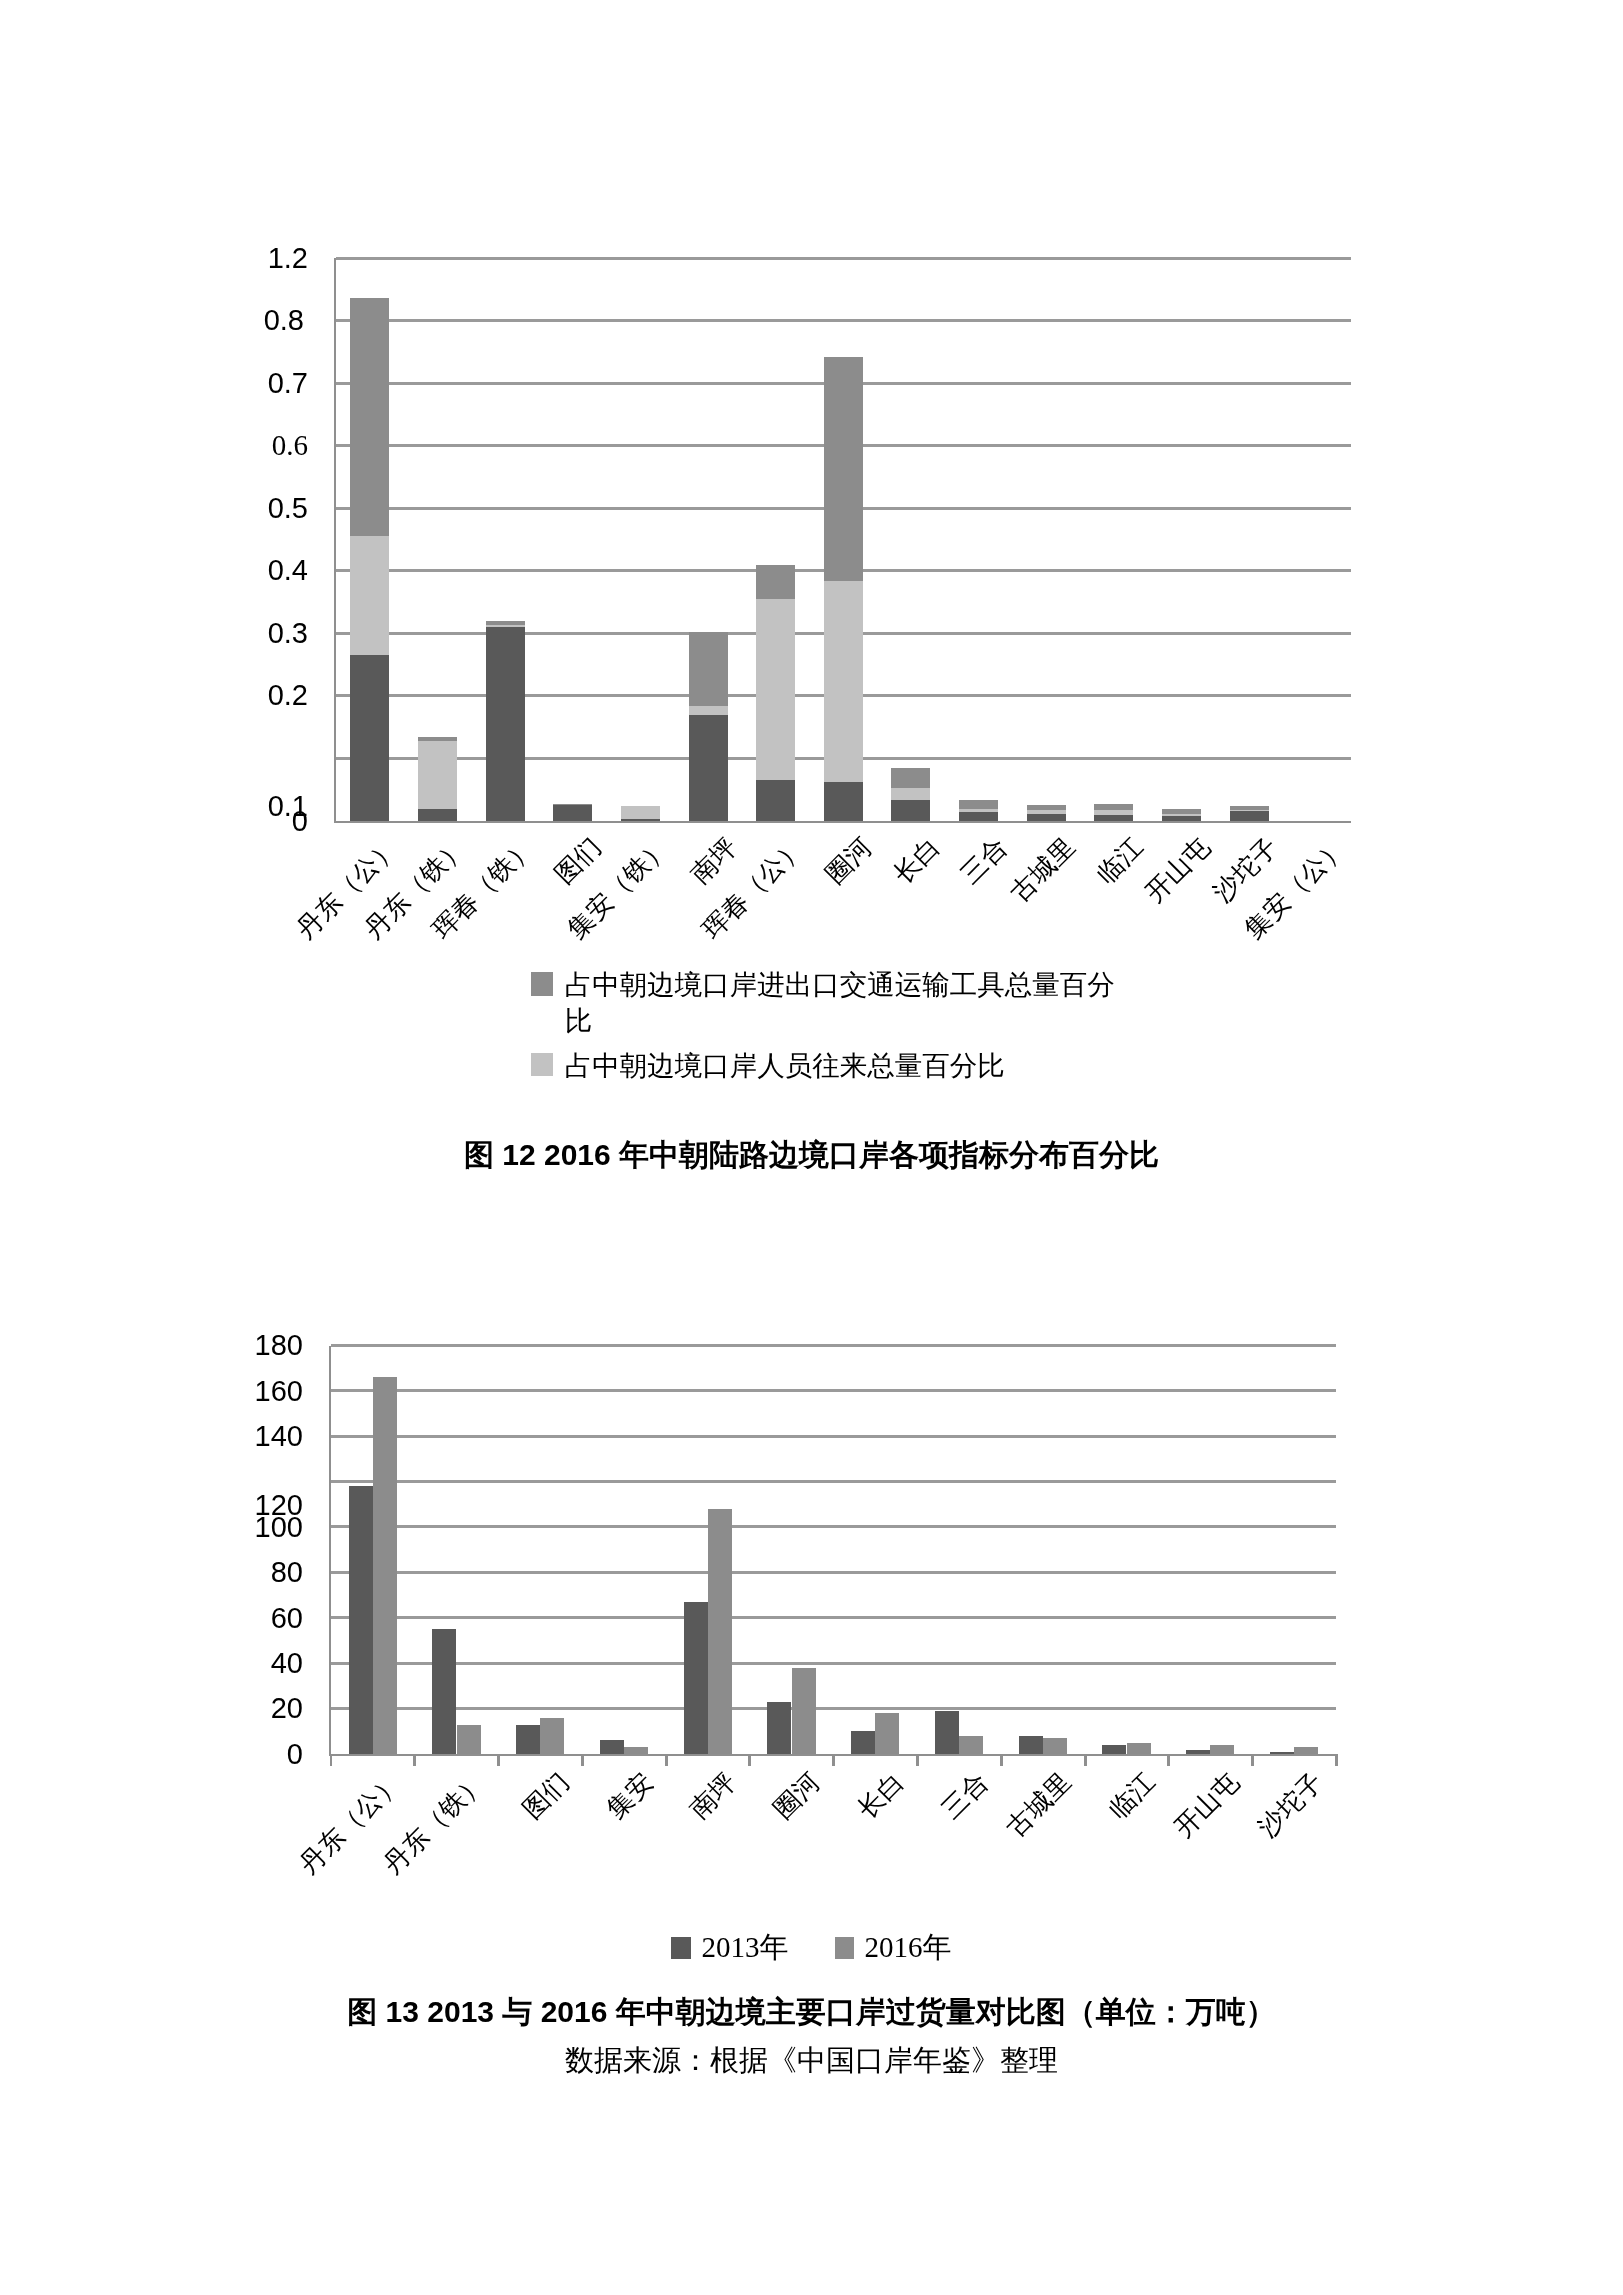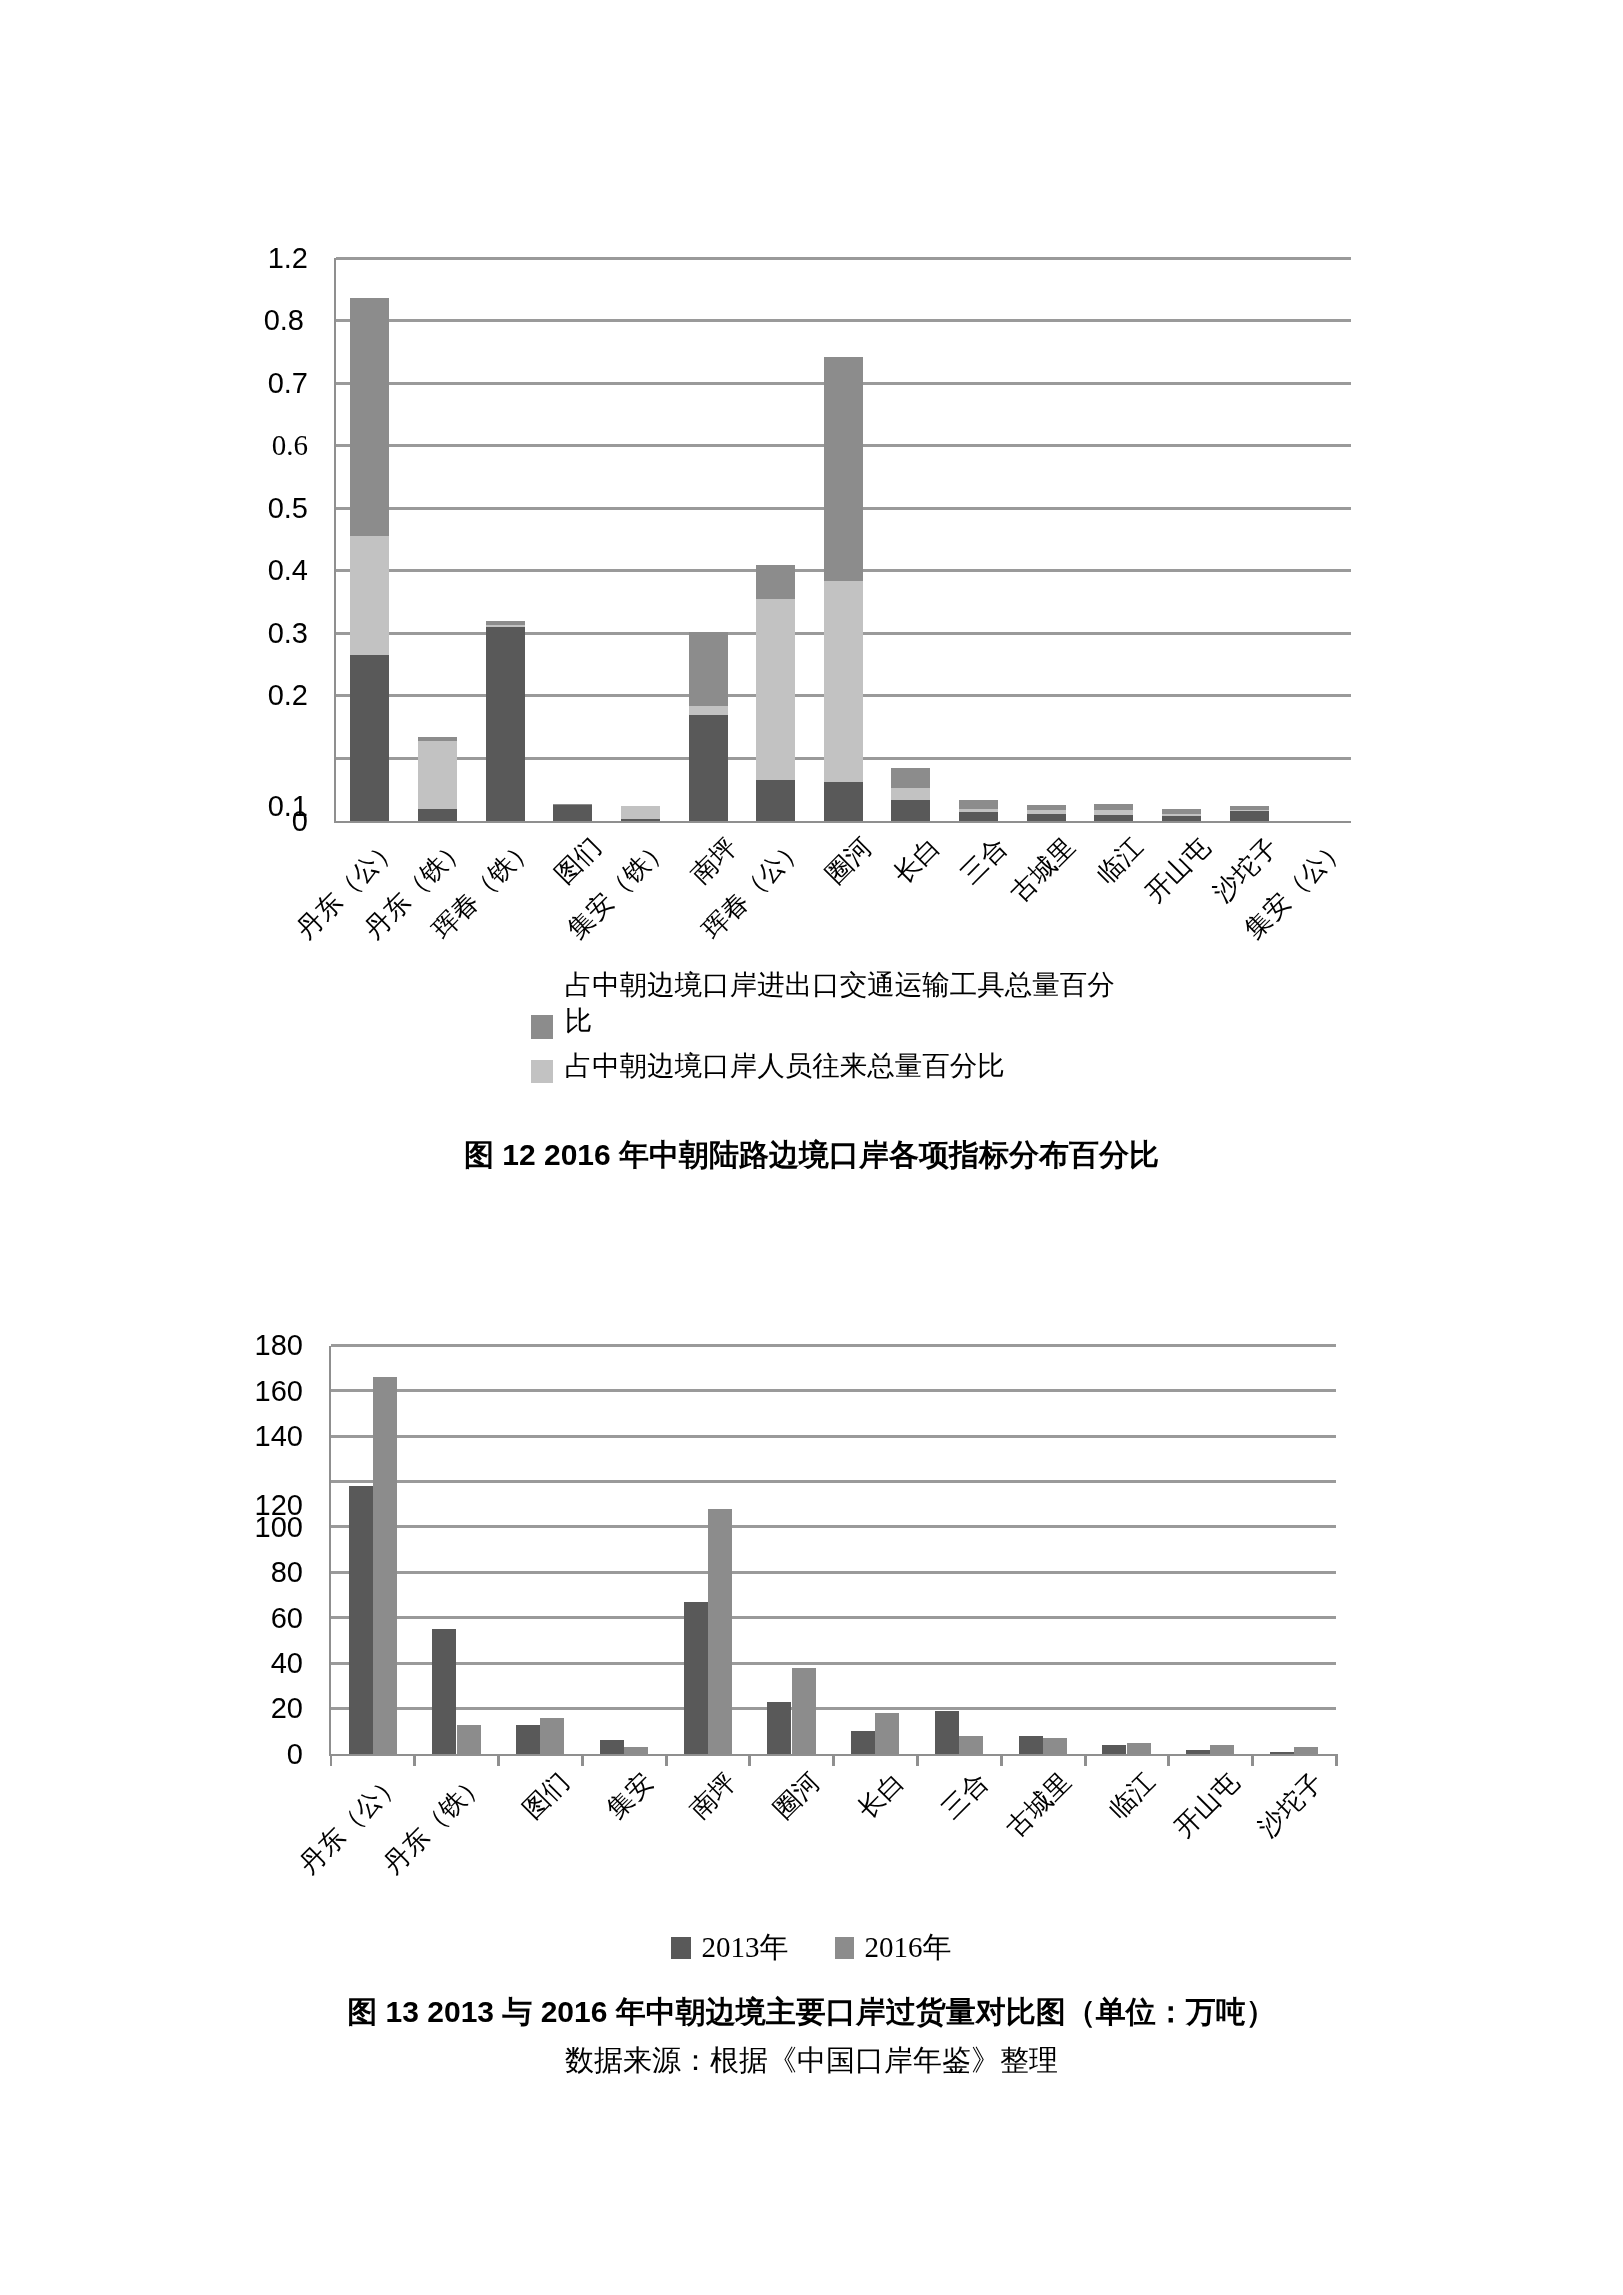--- a/index.html
+++ b/index.html
@@ -34,21 +34,21 @@
   }
   .xlabel{
     position:absolute;white-space:nowrap;
     font-size:26px;line-height:29px;
     transform-origin:100% 0;
     transform:rotate(-45deg);
   }
   #legend1{
     position:absolute;left:531px;top:967px;width:628px;
   }
-  .lg1-row{display:flex;margin-bottom:9.2px;align-items:flex-end;}
+  .lg1-row{display:flex;margin-bottom:9.2px;}
   .swatch{flex:none;width:22px;height:23.6px;margin:5.2px 11.8px 0 0;}
   .lg1-text{font-size:27.5px;line-height:1.3;}
   #legend2{
     position:absolute;left:0;top:1928px;width:1623px;
     display:flex;justify-content:center;align-items:center;gap:46px;
     font-size:29px;
   }
   .lg2-item{display:flex;align-items:center;gap:10.5px;}
   .swatch2{flex:none;width:19.6px;height:22px;}
   .caption{

